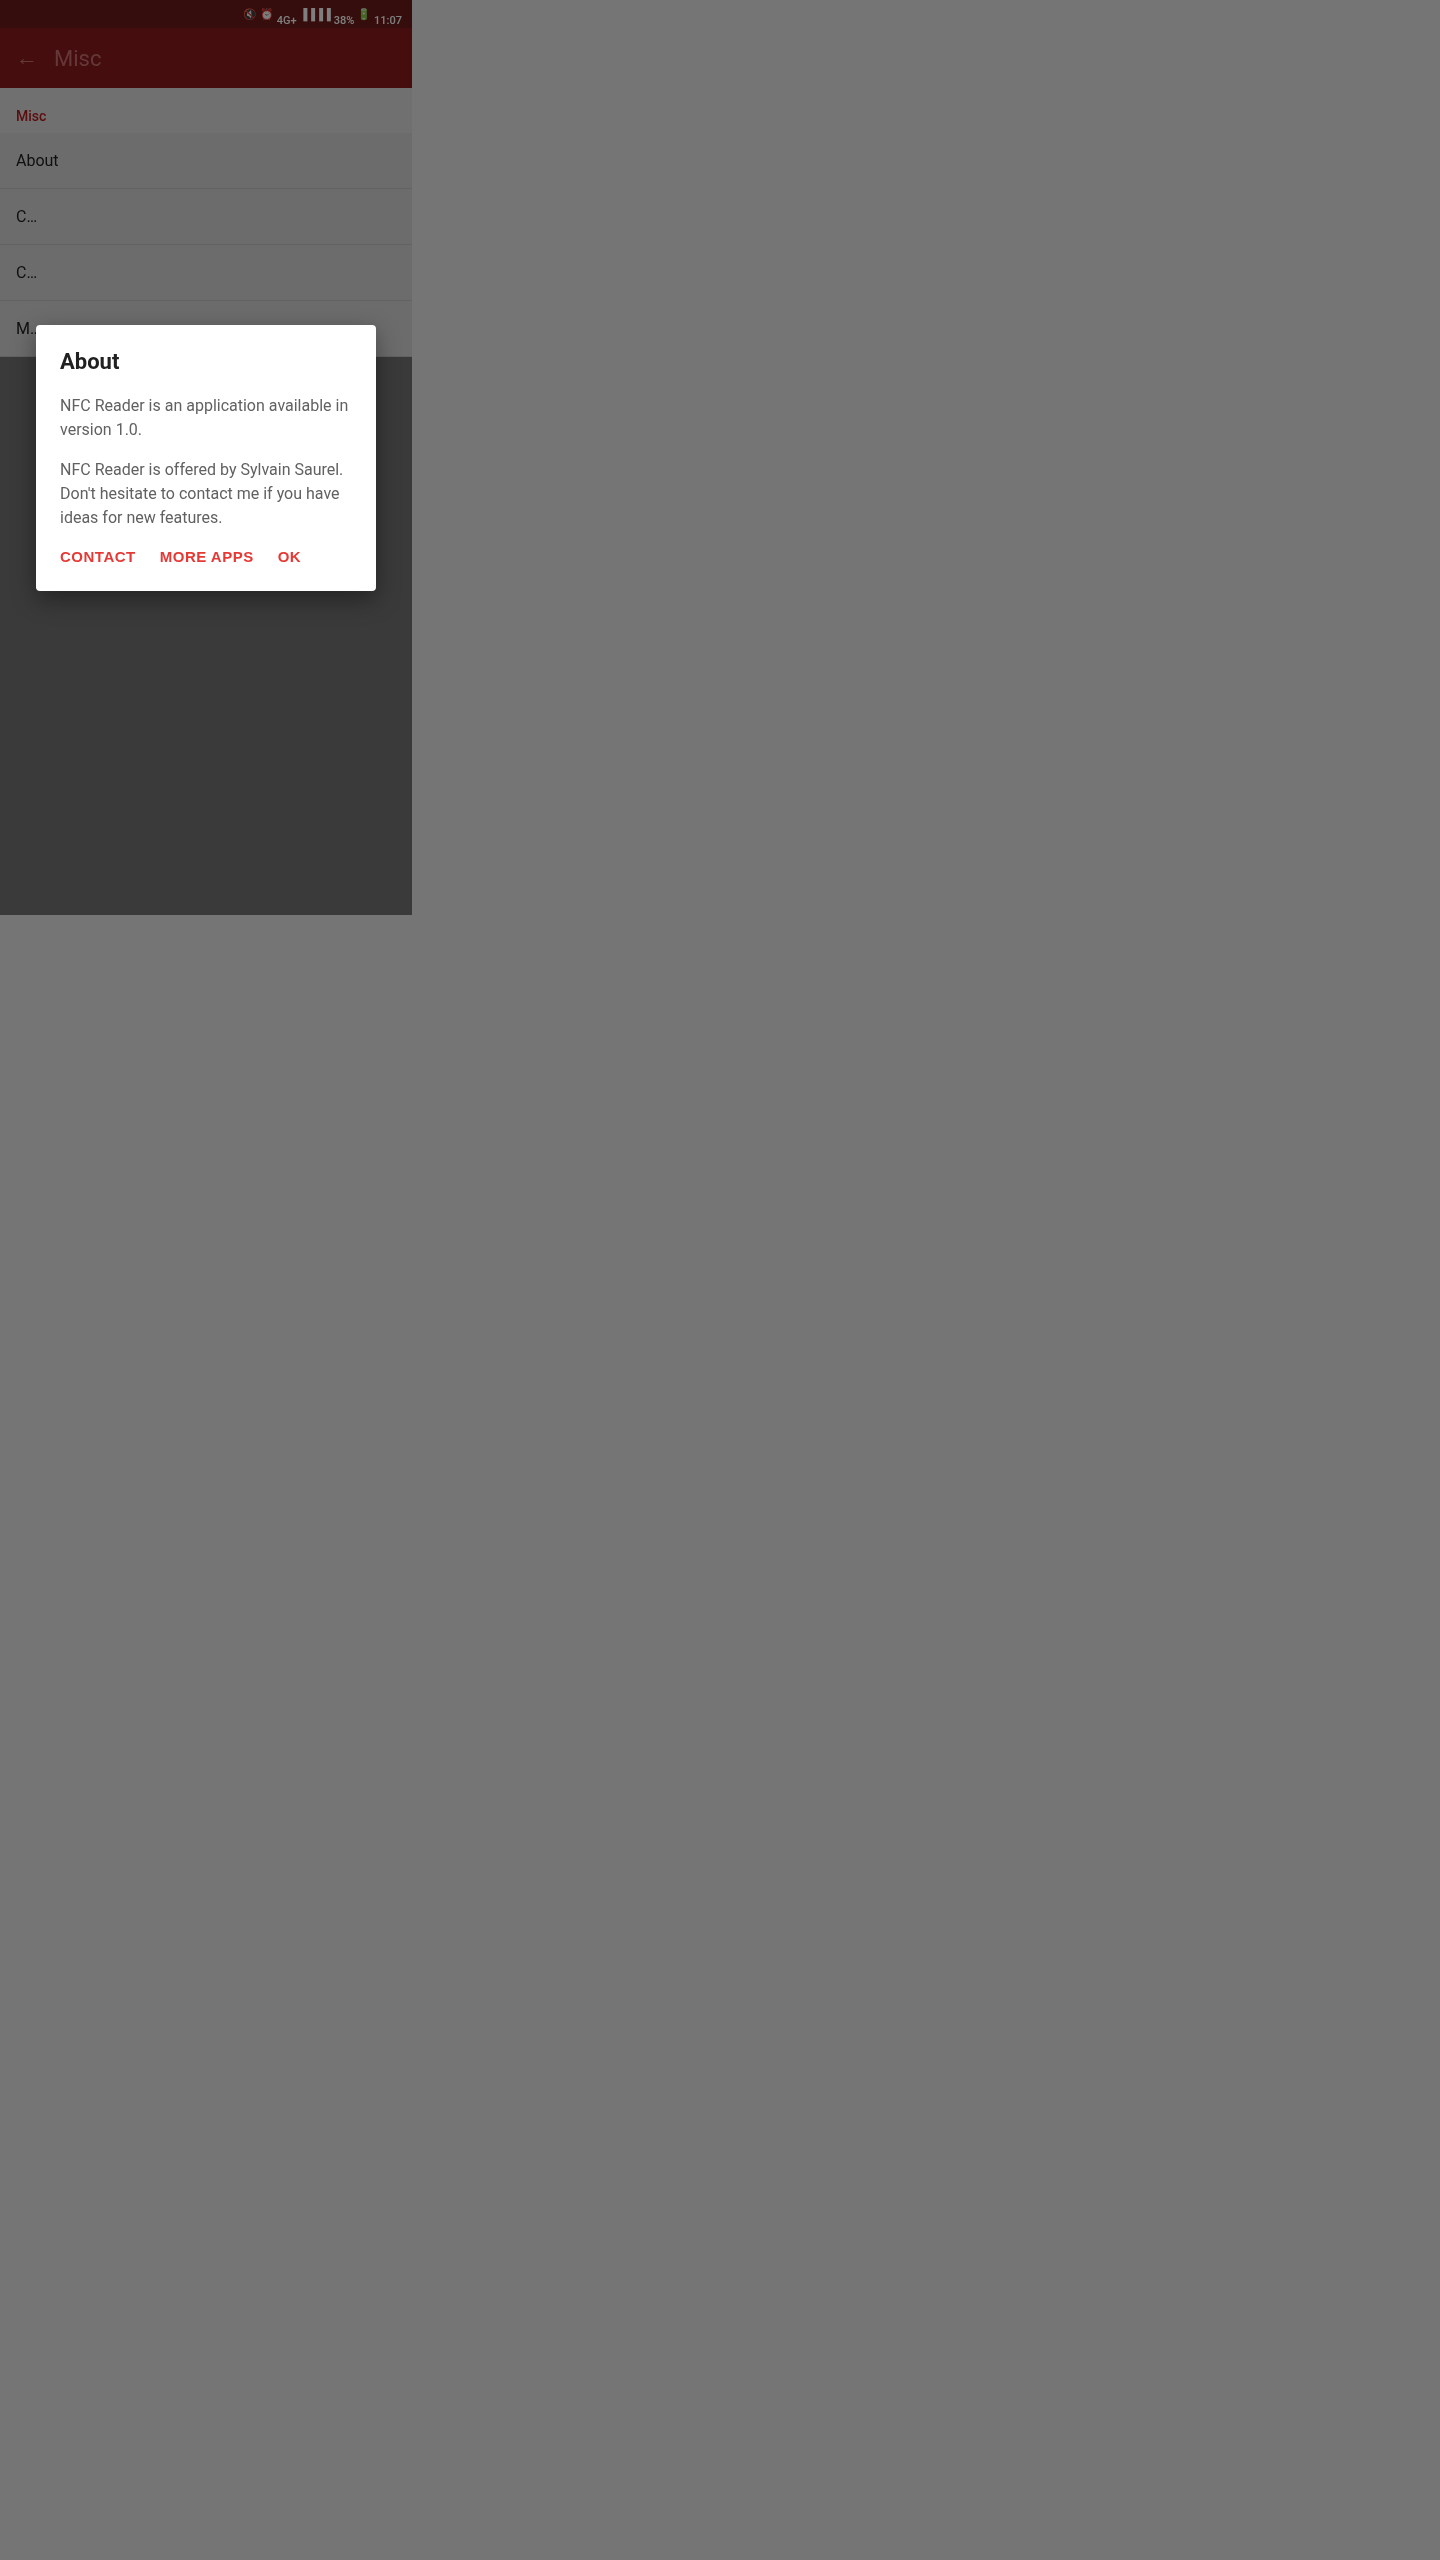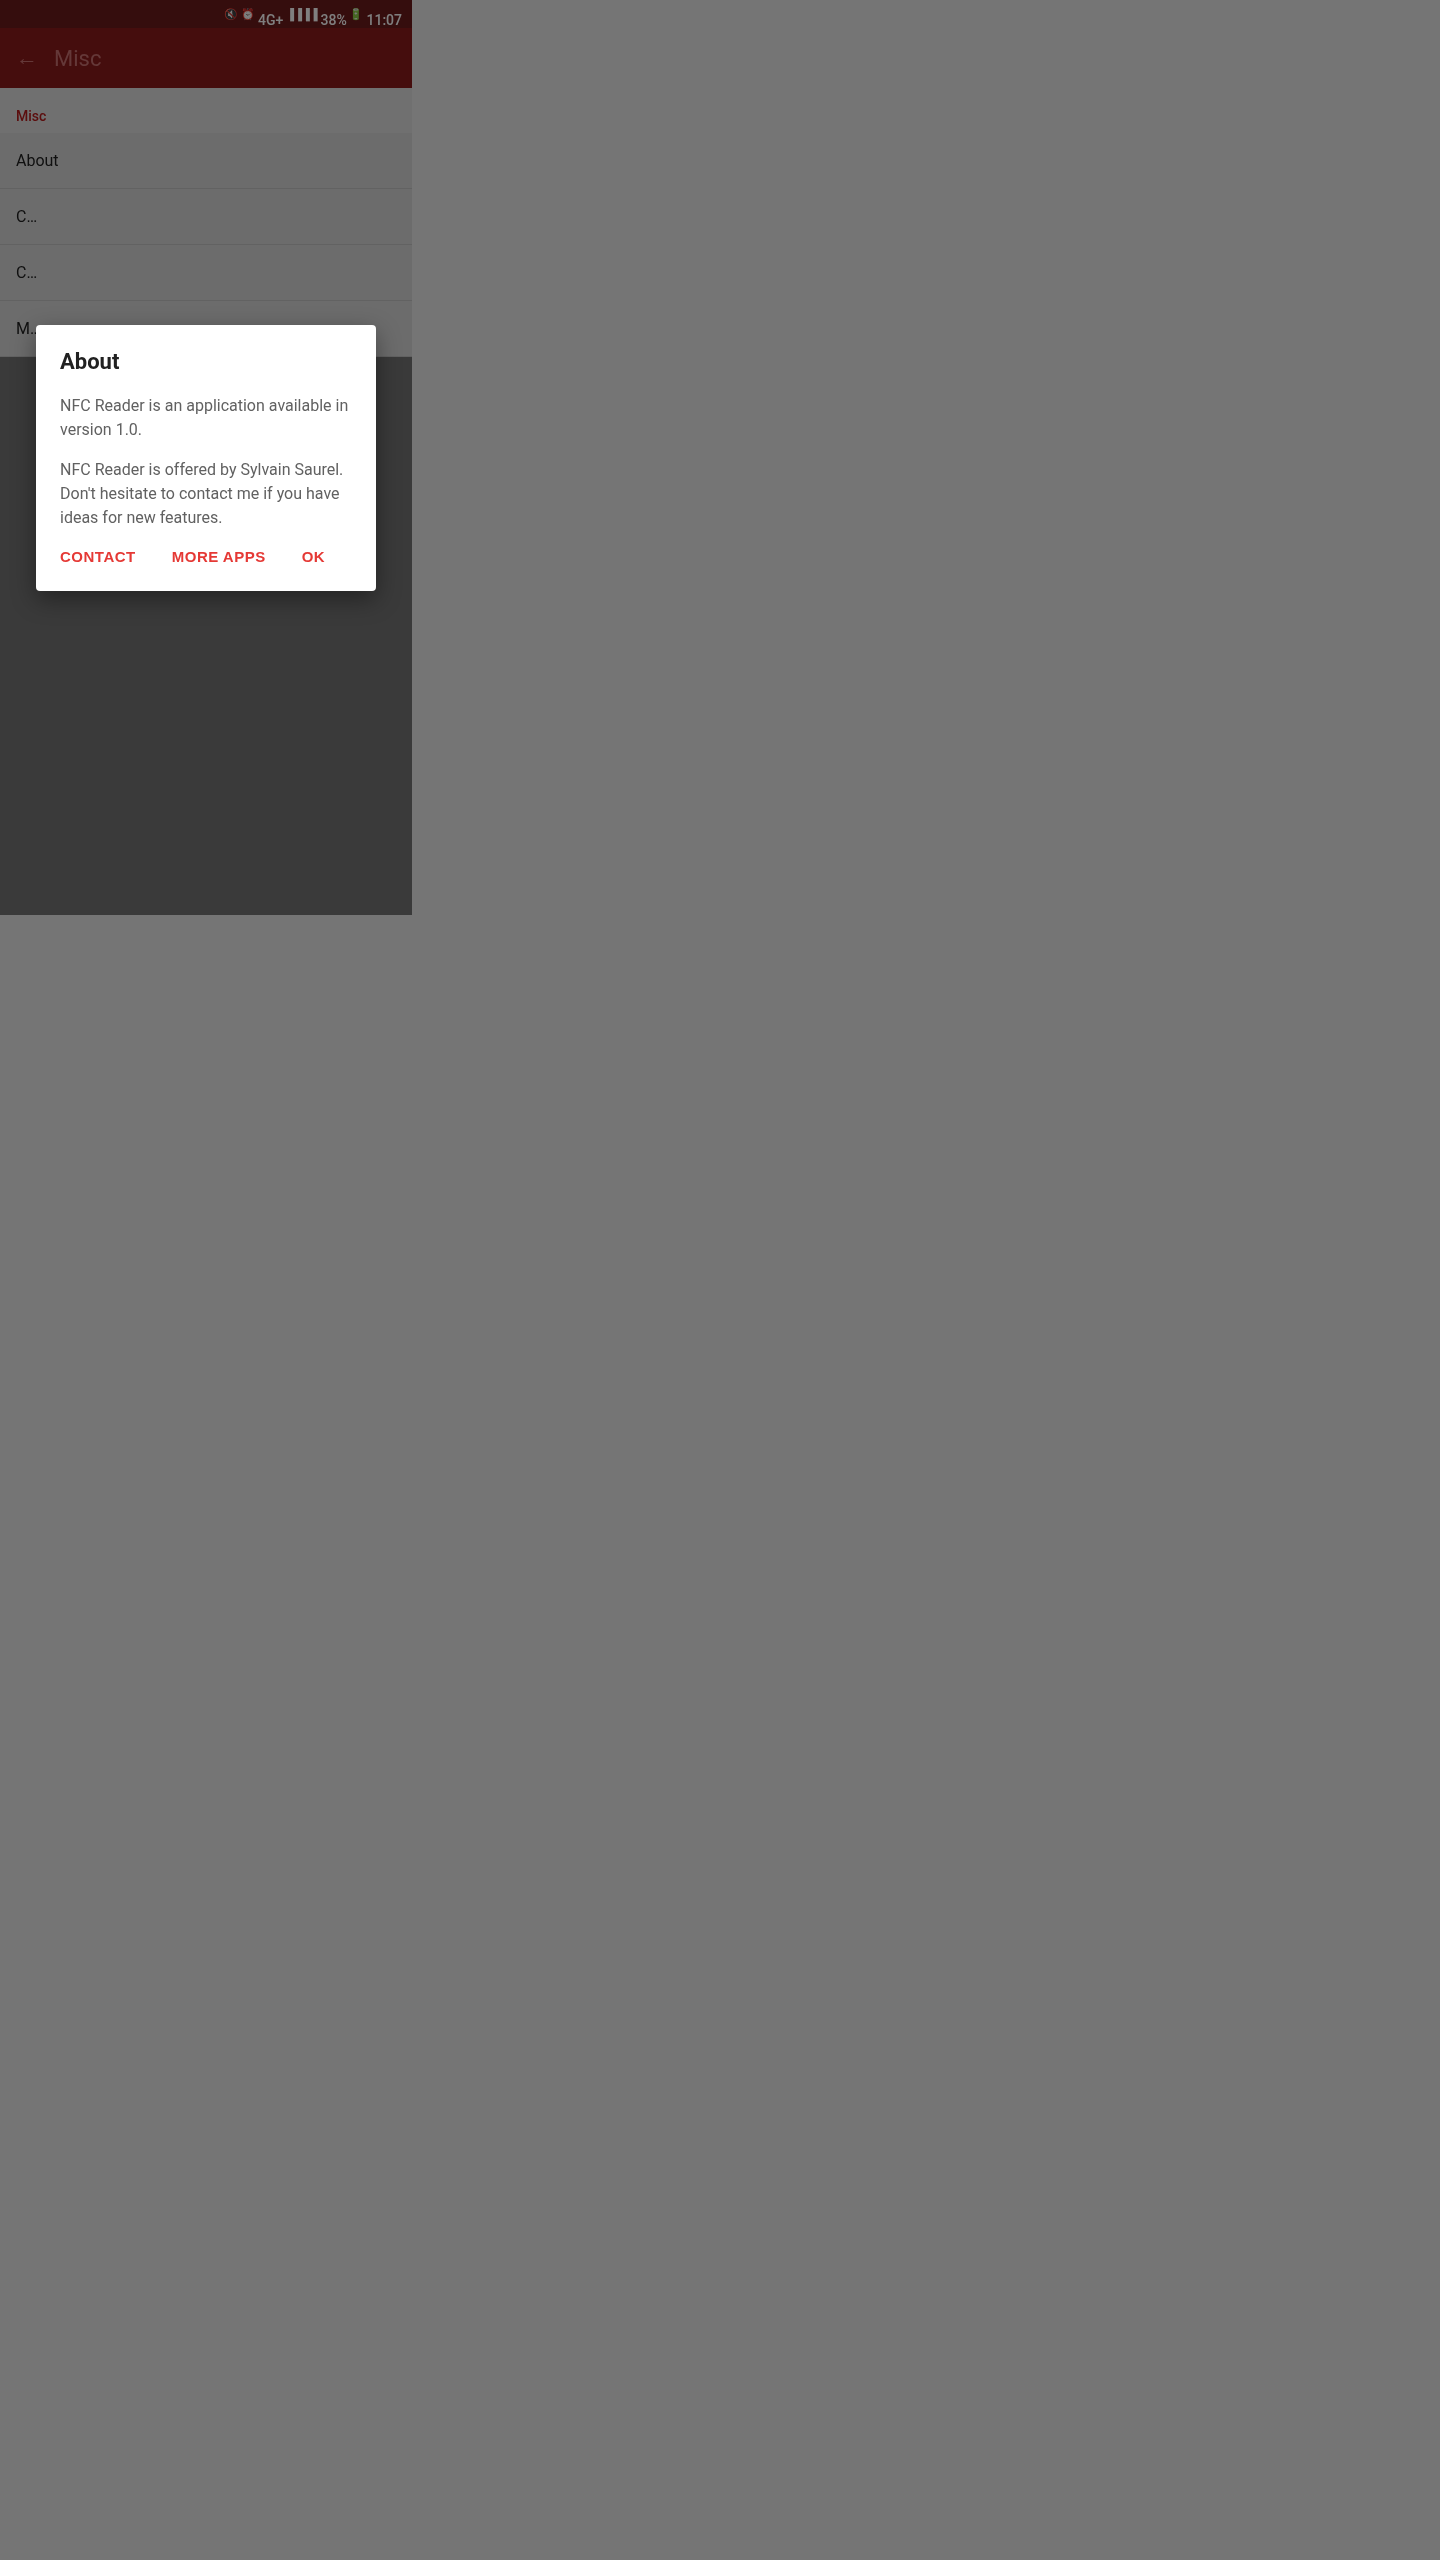--- a/index.html
+++ b/index.html
@@ -30,21 +30,21 @@
     }
 
     .status-icons {
       display: flex;
       align-items: center;
       gap: 3px;
     }
 
     .status-text {
       color: white;
-      font-size: 14px;
+      font-size: 11px;
       font-weight: 500;
       margin-top: 12px;
     }
 
     
     .app-bar {
       width: 100%;
       height: 60px;
       background: #8b1a1a;
       display: flex;
@@ -131,21 +131,21 @@
     }
 
     .dialog-body p + p {
       margin-top: 16px;
     }
 
     .dialog-actions {
       display: flex;
       flex-direction: row;
       align-items: flex-end;
-      gap: 12px;
+      gap: 0;
       margin-top: 8px;
     }
 
     .dialog-btn {
       color: #e53935;
       font-size: 15px;
       font-weight: 600;
       letter-spacing: 0.5px;
       background: none;
       border: none;

